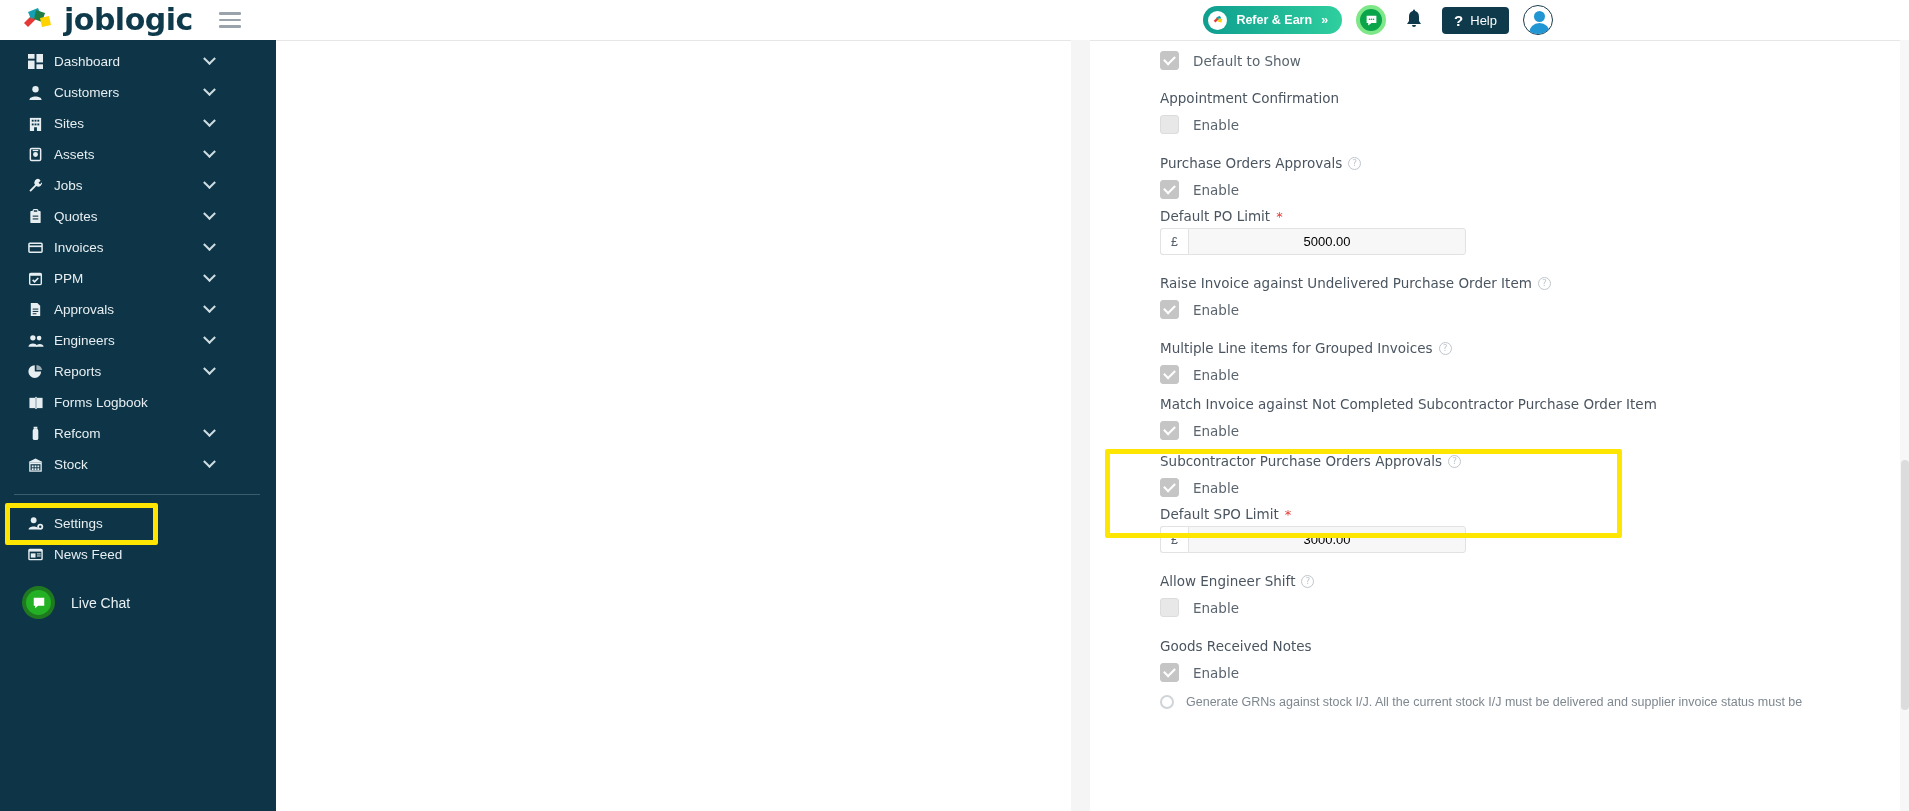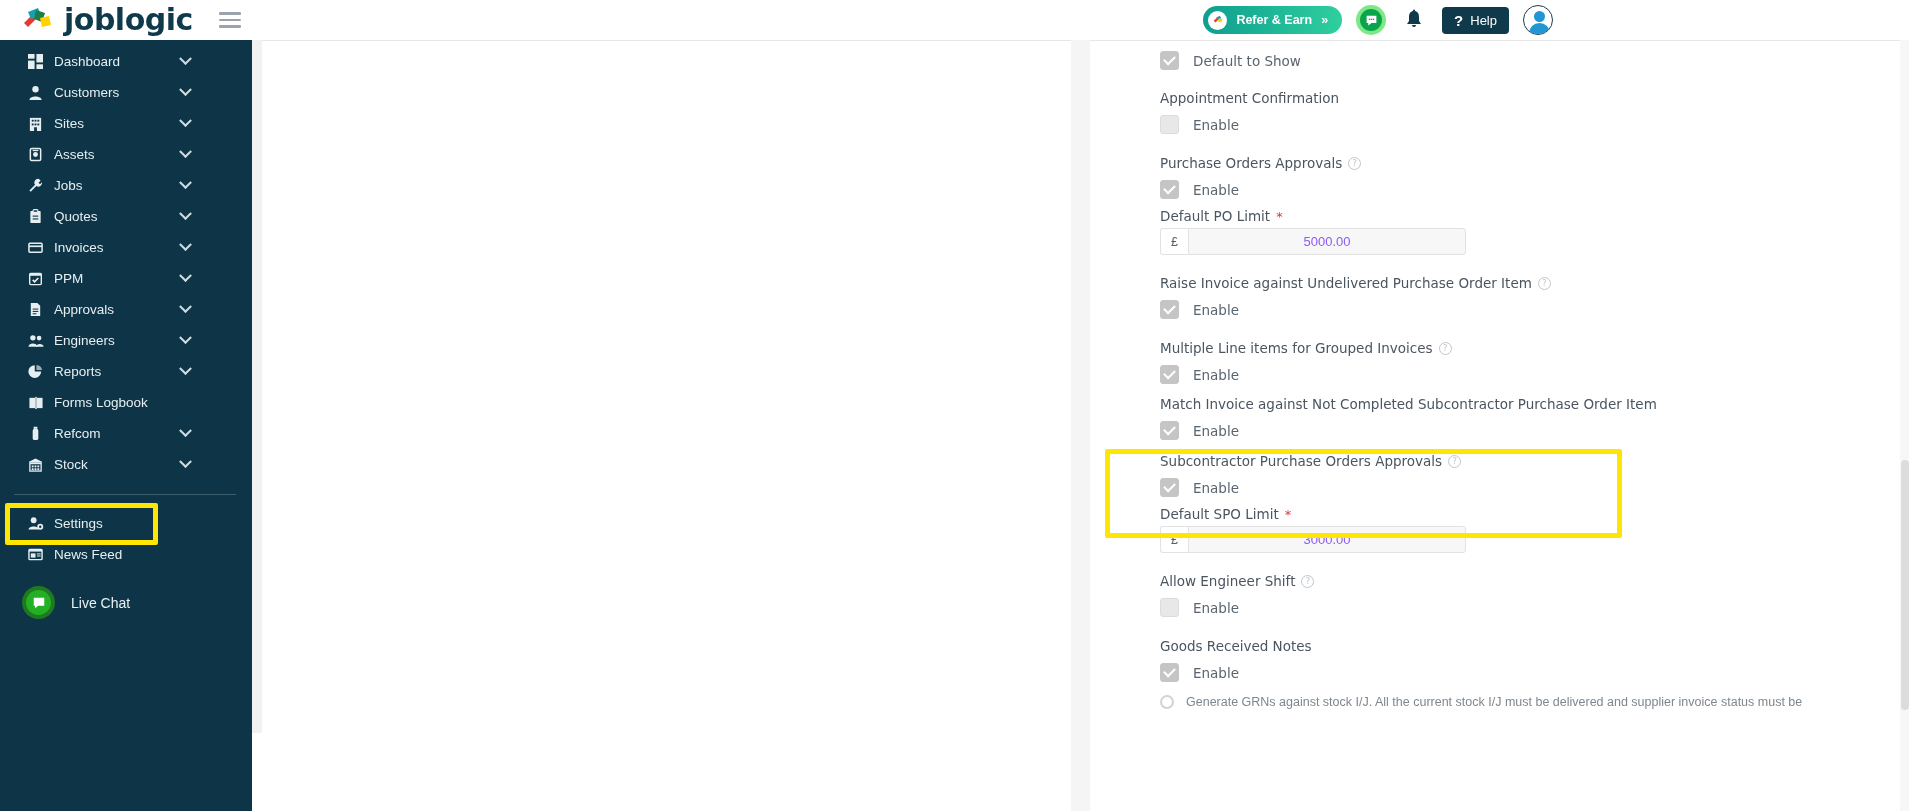--- a/index.html
+++ b/index.html
@@ -64,21 +64,21 @@
     width: 30px; height: 30px; border-radius: 50%;
     background: #ffffff; border: 1.5px solid #1b3d4e;
     overflow: hidden; position: relative; cursor: pointer;
   }
   .avatar .head { position:absolute; width:11px; height:11px; border-radius:50%; background:#2196d3; left:9.5px; top:5px; }
   .avatar .body { position:absolute; width:21px; height:12px; border-radius:11px 11px 0 0; background:#2196d3; left:4.5px; top:17px; }
 
   
   .sidebar {
     position: absolute; top: 40px; left: 0;
-    width: 252px; height: 771px;
+    width: 276px; height: 771px;
     background: #0d3547;
     z-index: 20;
     padding-top: 6px;
   }
   .nav-item {
     display: flex; align-items: center;
     height: 31px; padding-left: 28px; cursor: pointer;
     color: #e7eef1; font-size: 13.5px; position: relative;
   }
   .nav-icon {
@@ -174,21 +174,21 @@
   .money-prefix {
     width: 28px; background: #fff; border: 1px solid #e2e2e2;
     border-right: none; border-radius: 3px 0 0 3px;
     display: flex; align-items: center; justify-content: center;
     font-size: 12.5px; color: #55606a;
   }
   .money-val {
     flex: 1; background: #f7f7f7; border: 1px solid #e2e2e2;
     border-radius: 0 3px 3px 0;
     display: flex; align-items: center; justify-content: center;
-    font-size: 13px; color: #8b5cf6; cursor: text;
+    font-size: 13px; color: #000000; cursor: text;
   }
 
   .cut-text {
     font-size: 12.5px; color: #7e878f; white-space: nowrap;
     display: flex; align-items: center; gap: 12px;
   }
   .radio-o {
     width: 14px; height: 14px; border-radius: 50%;
     border: 2px solid #cfd4d8; background: #fff; flex: 0 0 14px;
   }

